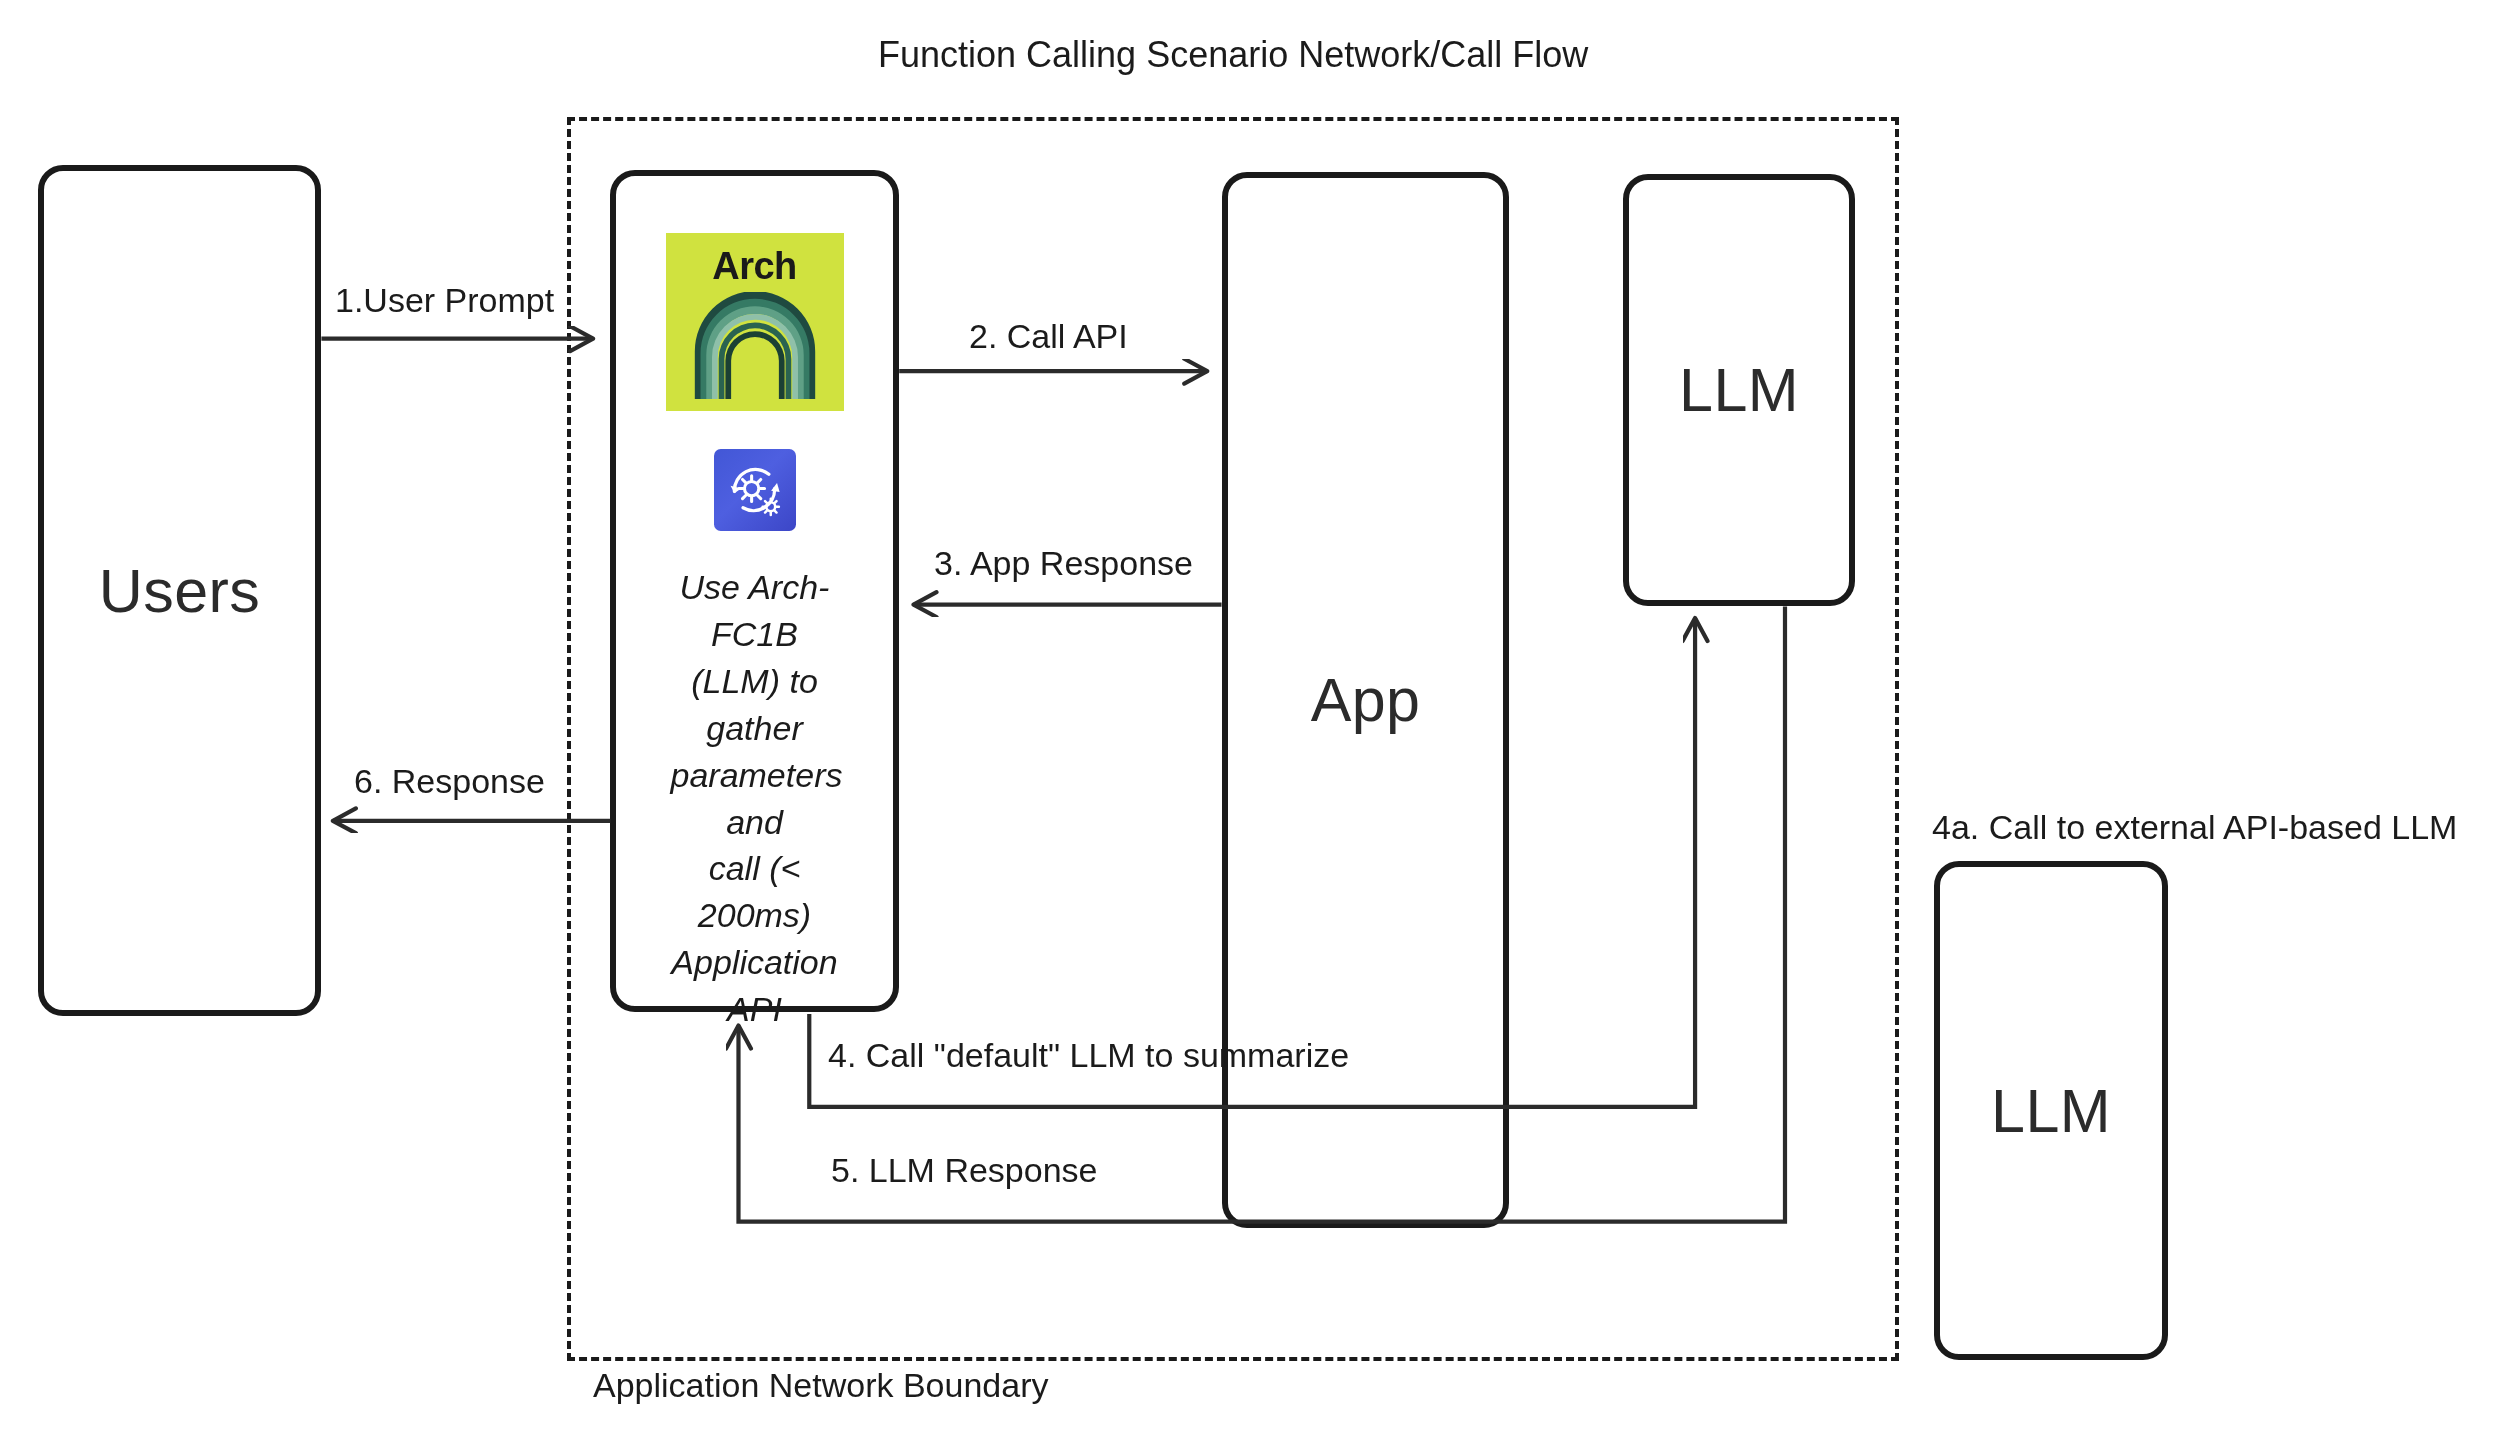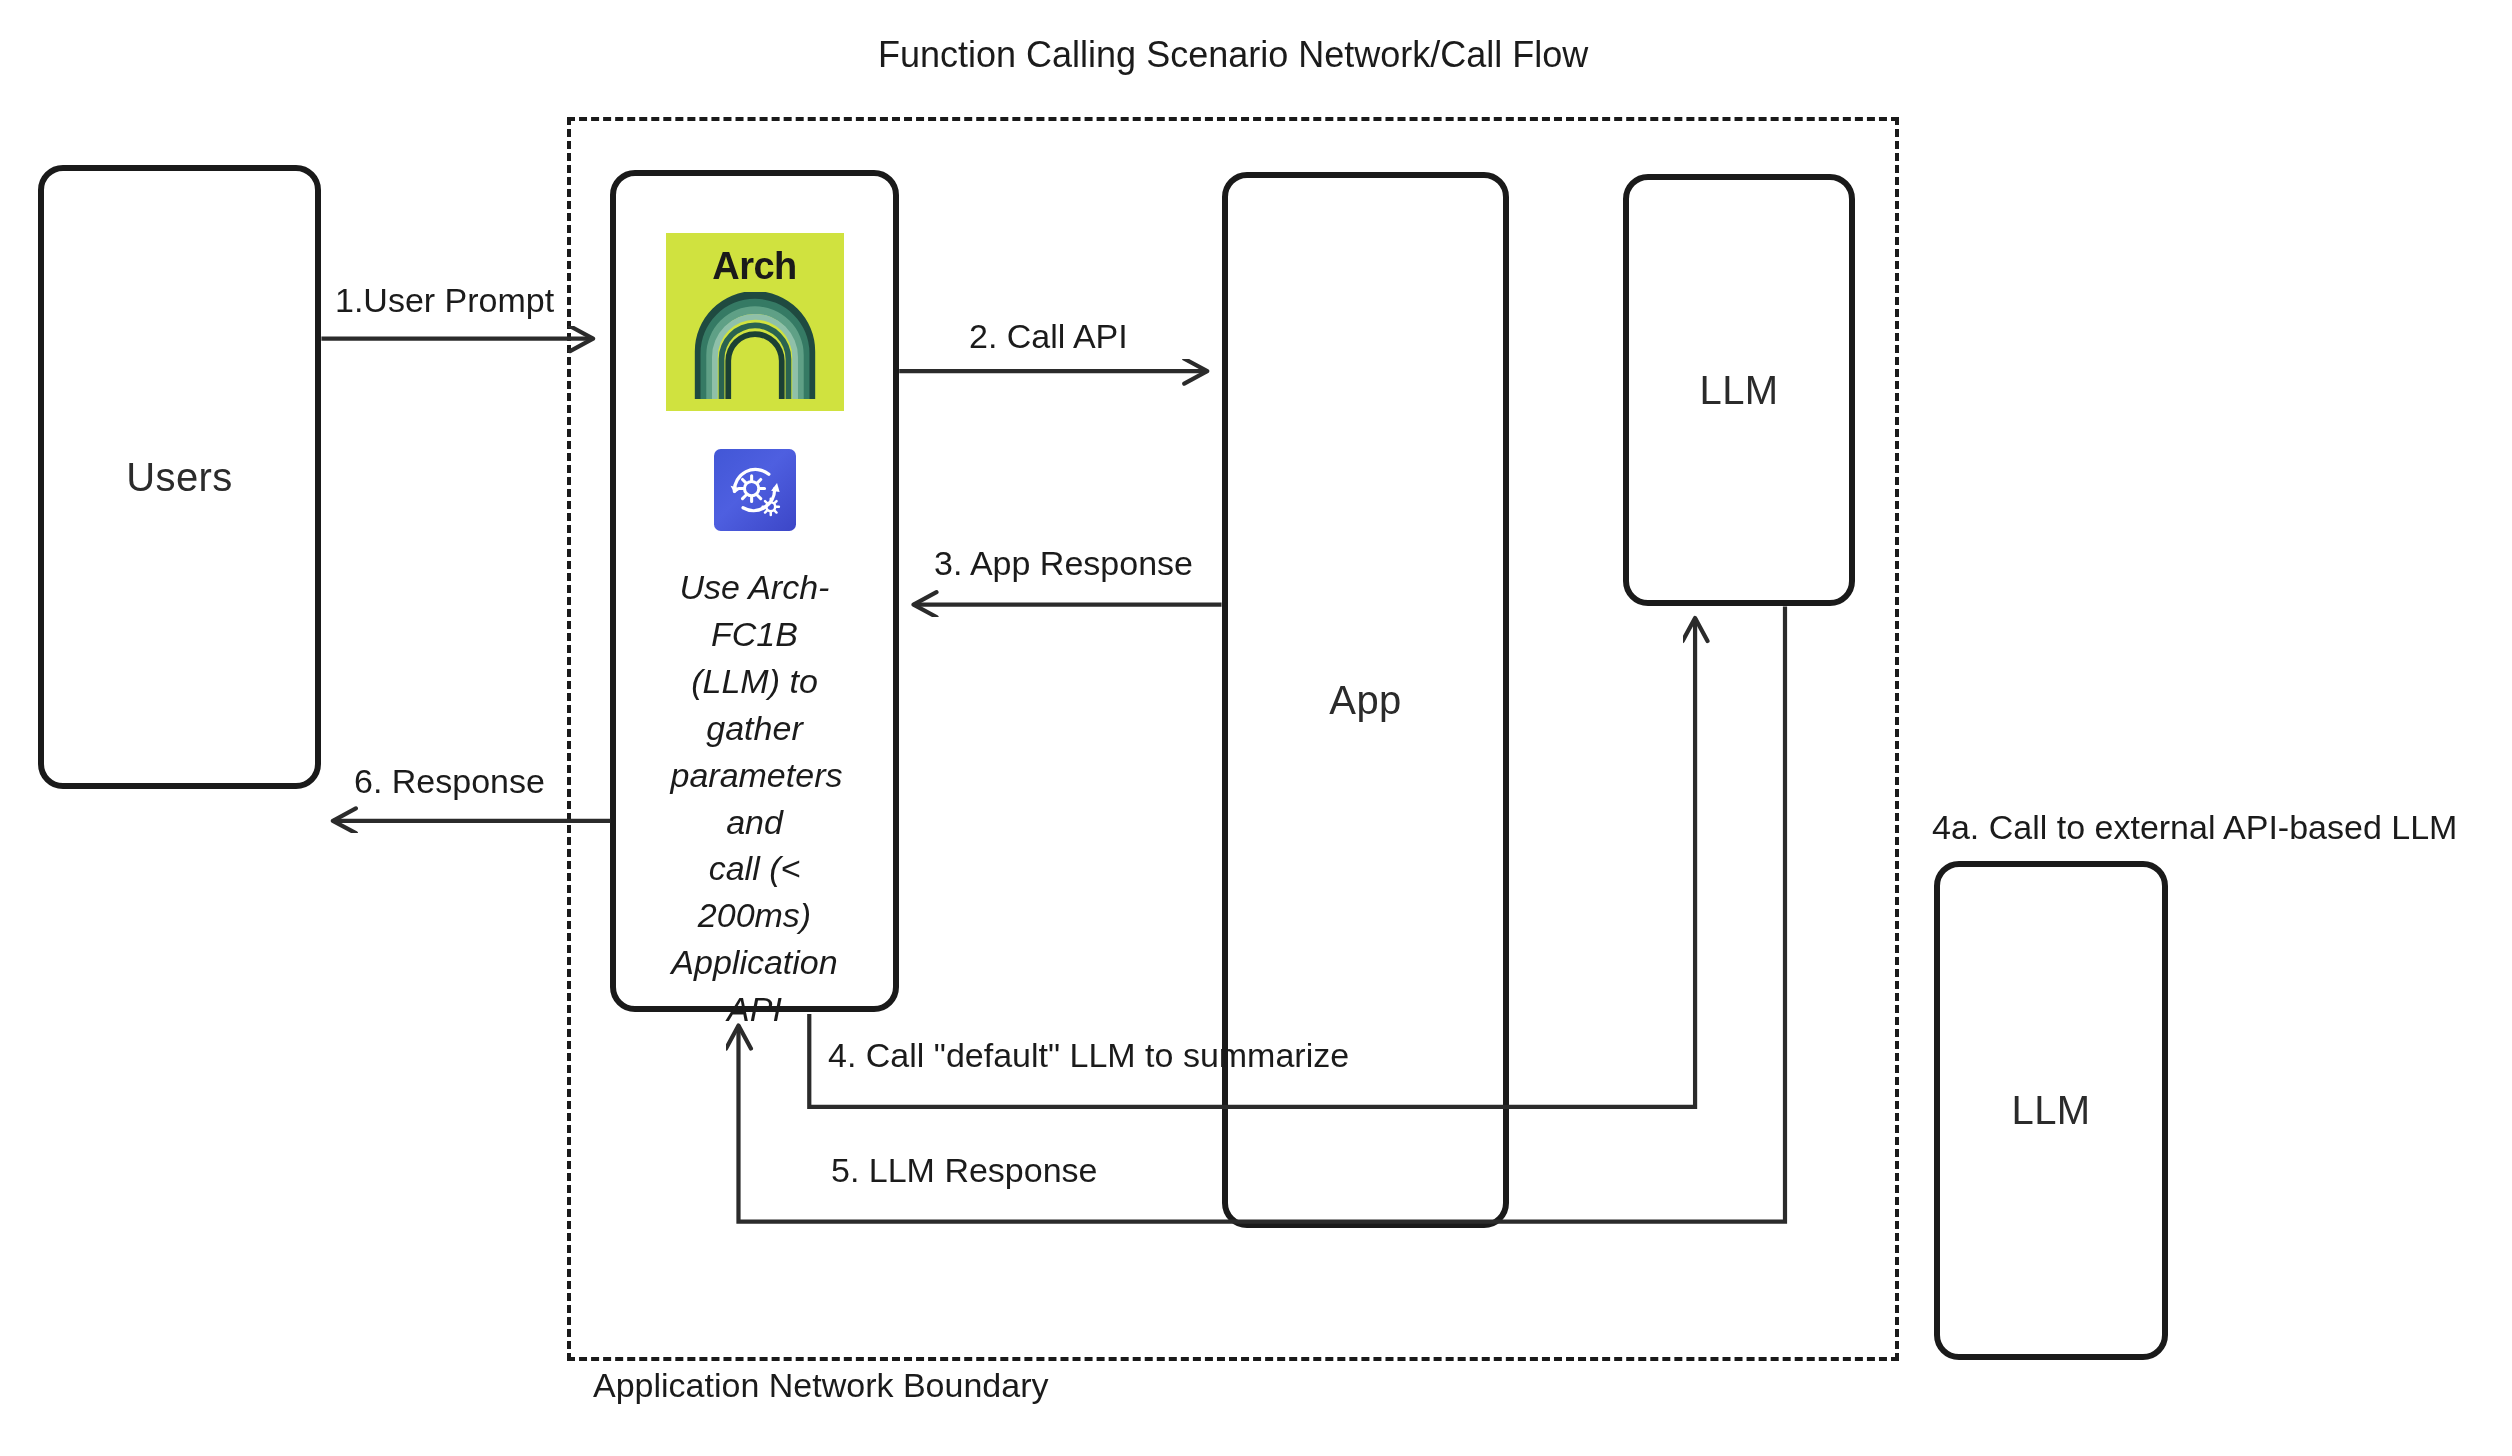--- a/index.html
+++ b/index.html
@@ -10,21 +10,21 @@
     position:absolute;
     border:6.7px solid #1a1a1a;
     border-radius:25px;
     background:#ffffff;
     box-sizing:border-box;
     display:flex;
     align-items:center;
     justify-content:center;
   }
   .node-label{
-    font-size:40px;
+    font-size:61px;
     color:#2b2b2b;
     font-weight:400;
     letter-spacing:0.4px;
     text-align:center;
   }
 
   .diagram-title{
     position:absolute;
     font-size:36px;
     color:#1b1b1b;
@@ -100,21 +100,21 @@
 </head>
 <body>
 
 <div id="canvas">
 
   <div class="diagram-title" style="left:878px;top:34px;">Function Calling Scenario Network/Call Flow</div>
 
   <div class="boundary" style="left:567px;top:117px;width:1332px;height:1244px;"></div>
   <div class="boundary-label" style="left:569px;top:1366px;">Application Network Boundary</div>
 
-  <div class="node" style="left:38px;top:165px;width:283px;height:624px;">
+  <div class="node" style="left:38px;top:165px;width:283px;height:851px;">
     <span class="node-label">Users</span>
   </div>
 
   <div class="node arch-node" style="left:610px;top:170px;width:289px;height:842px;">
     <div class="arch-logo">
       <div class="arch-logo-text">Arch</div>
       <svg width="136" height="107" viewBox="0 0 142 112">
         <path d="M8 112 L8 62 A63 63 0 0 1 134 62 L134 112 L112 112 L112 62 A41 41 0 0 0 30 62 L30 112 Z" fill="#1f4a40"></path>
         <path d="M14 112 L14 64 A57 57 0 0 1 128 64 L128 112 L118 112 L118 64 A47 47 0 0 0 24 64 L24 112 Z" fill="#357a64"></path>
         <path d="M20 112 L20 66 A51 51 0 0 1 122 66 L122 112 L114 112 L114 66 A43 43 0 0 0 28 66 L28 112 Z" fill="#5fa086"></path>

